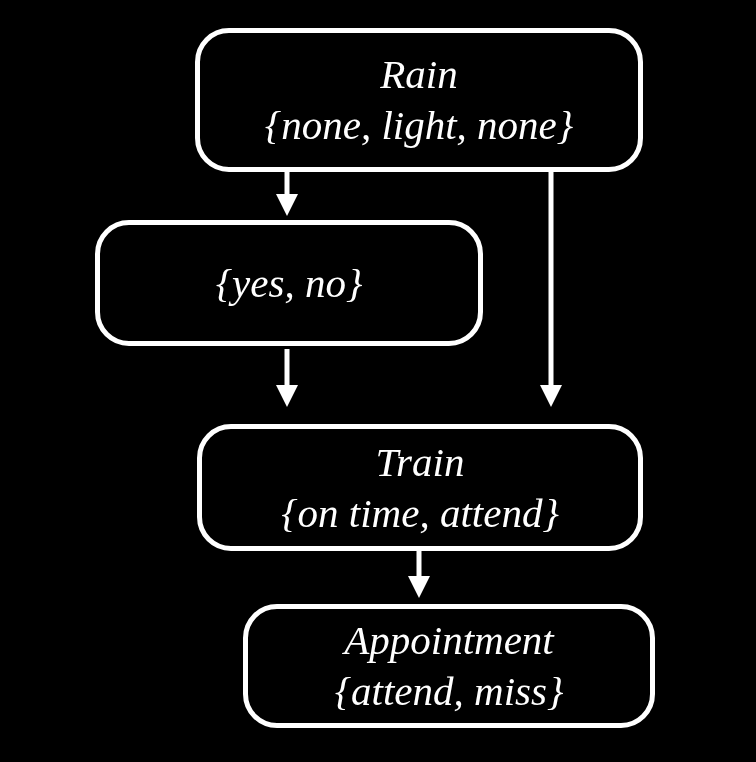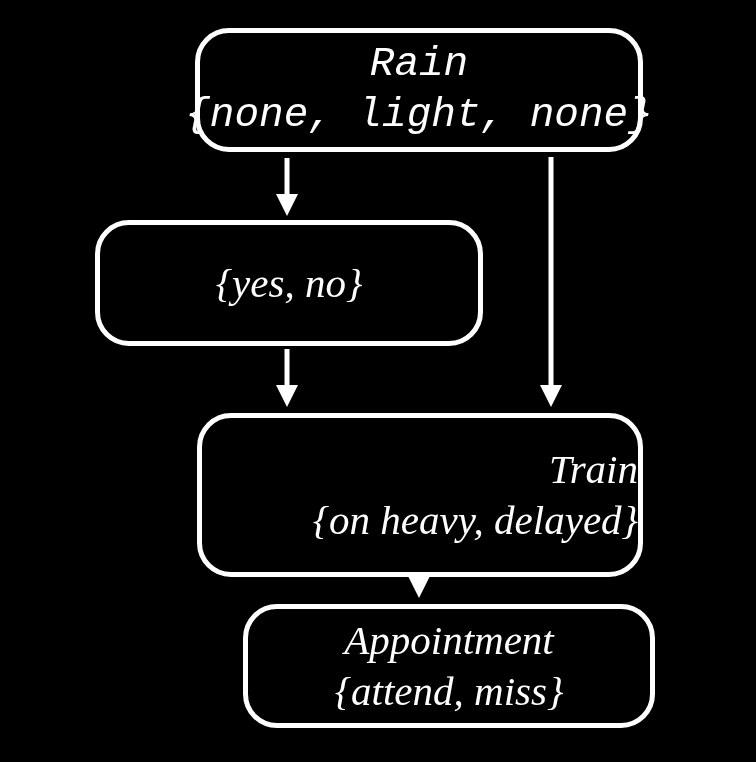--- a/index.html
+++ b/index.html
@@ -35,23 +35,23 @@
     justify-content: center;
     text-align: center;
     font-style: italic;
     font-size: 41px;
     line-height: 51px;
   }
   .node .node-title,
   .node .node-values {
     white-space: nowrap;
   }
-  .node-rain        { left: 195px; top: 28px;  width: 448px; height: 124px; font-family: Liberation Mono, monospace; }
+  .node-rain        { left: 195px; top: 28px;  width: 448px; height: 144px; }
   .node-maintenance { left: 95px;  top: 220px; width: 388px; height: 126px; }
-  .node-train       { left: 197px; top: 413px; width: 446px; height: 164px; align-items: flex-end; }
+  .node-train       { left: 197px; top: 424px; width: 446px; height: 127px; }
   .node-appointment { left: 243px; top: 604px; width: 412px; height: 124px; }
   .edge-line {
     stroke: #ffffff;
     stroke-width: 5;
   }
   .edge-head {
     fill: #ffffff;
     stroke: none;
   }
 </style>
@@ -87,21 +87,21 @@
     <div class="node-title">Rain</div>
     <div class="node-values">{none, light, none}</div>
   </div>
 
   <div class="node node-maintenance">
     <div class="node-values">{yes, no}</div>
   </div>
 
   <div class="node node-train">
     <div class="node-title">Train</div>
-    <div class="node-values">{on heavy, delayed}</div>
+    <div class="node-values">{on time, attend}</div>
   </div>
 
   <div class="node node-appointment">
     <div class="node-title">Appointment</div>
     <div class="node-values">{attend, miss}</div>
   </div>
 
 </div>
 
 </body></html>

